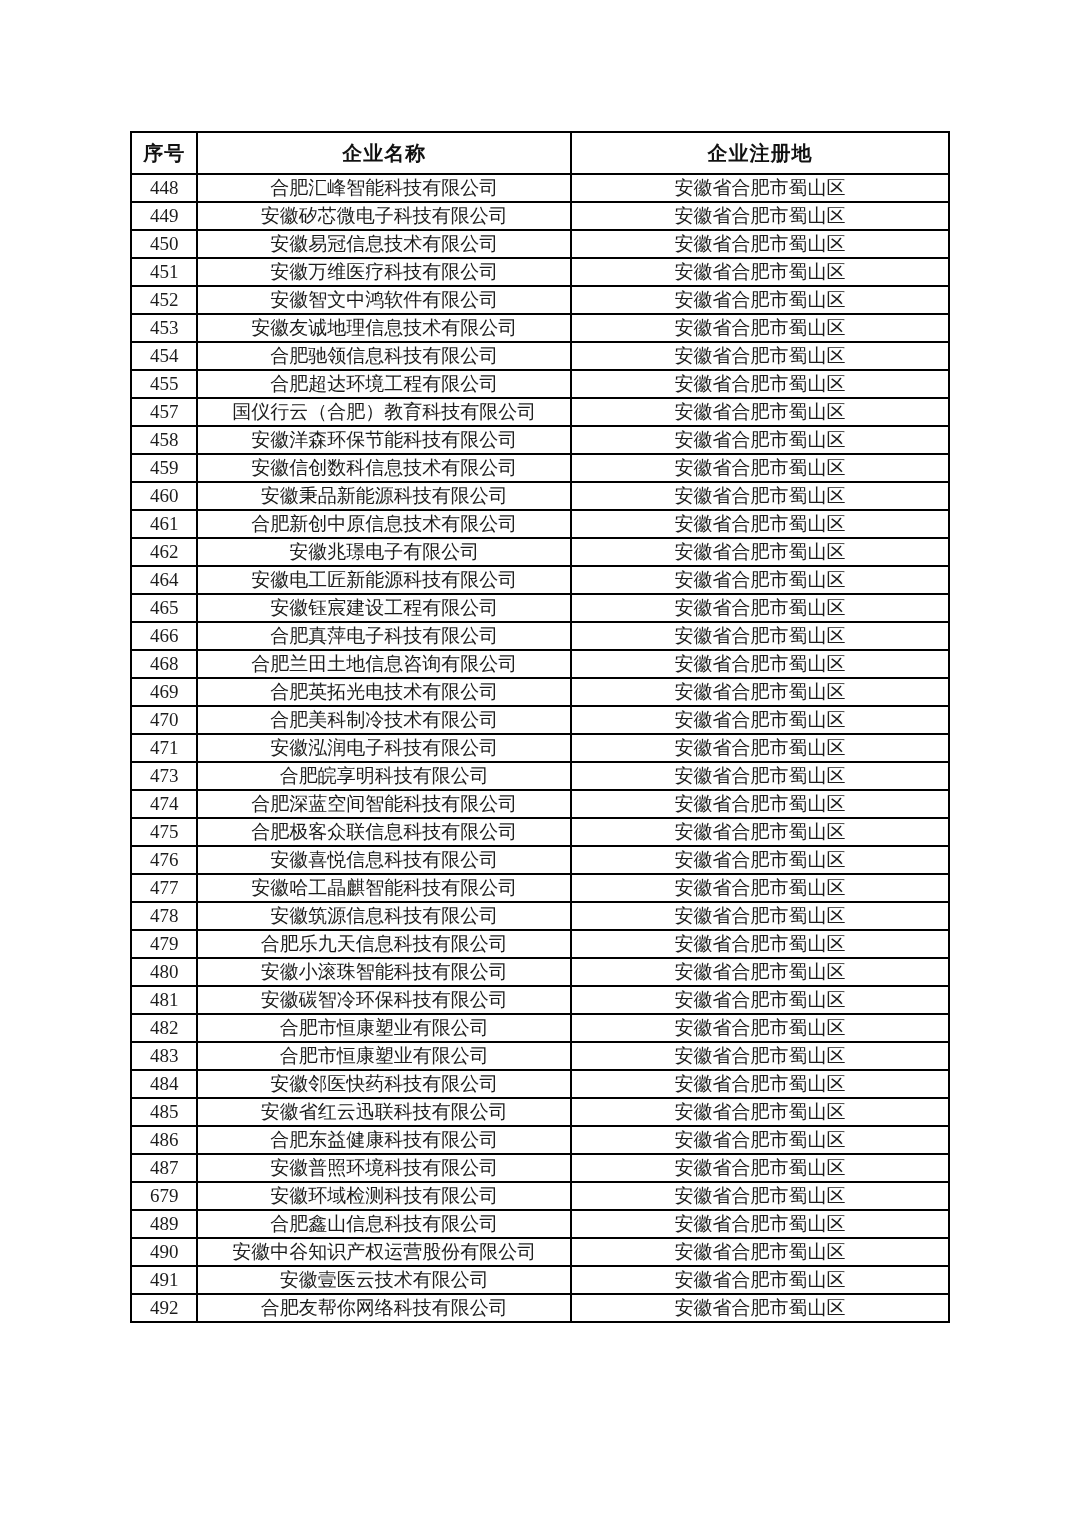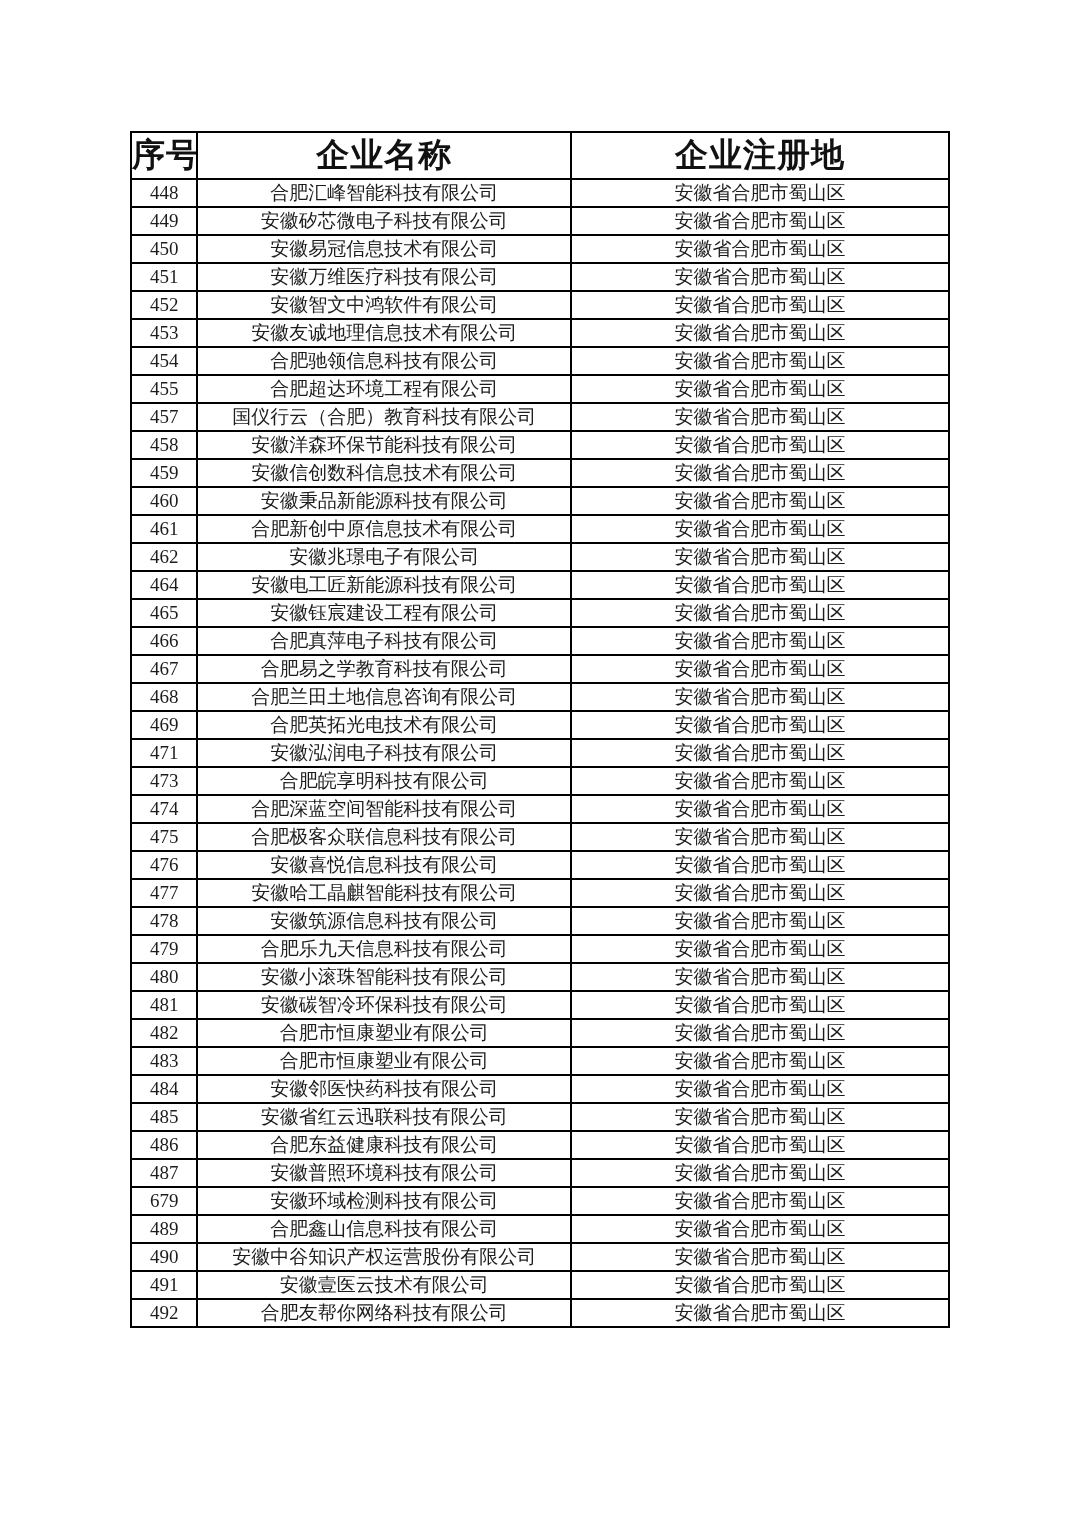--- a/index.html
+++ b/index.html
@@ -30,21 +30,21 @@
   .company-table td {
     border: 2px solid #000000;
     text-align: center;
     vertical-align: middle;
     padding: 0;
     overflow: hidden;
     white-space: nowrap;
   }
   .company-table th {
     height: 40px;
-    font-size: 33px;
+    font-size: 20px;
     font-weight: bold;
     letter-spacing: 1px;
   }
   .company-table td {
     height: 25px;
     font-size: 19px;
     font-weight: normal;
     color: #1c1c1c;
   }
   col.col-id  { width: 8.1%; }
@@ -148,32 +148,32 @@
           <td>465</td>
           <td>安徽钰宸建设工程有限公司</td>
           <td>安徽省合肥市蜀山区</td>
         </tr>
         <tr>
           <td>466</td>
           <td>合肥真萍电子科技有限公司</td>
           <td>安徽省合肥市蜀山区</td>
         </tr>
         <tr>
-          <td>467</td>
-          <td>合肥易之学教育科技有限公司</td>
-          <td>安徽省合肥市蜀山区</td>
-        </tr>
-        <tr>
           <td>468</td>
           <td>合肥兰田土地信息咨询有限公司</td>
           <td>安徽省合肥市蜀山区</td>
         </tr>
         <tr>
           <td>469</td>
           <td>合肥英拓光电技术有限公司</td>
+          <td>安徽省合肥市蜀山区</td>
+        </tr>
+        <tr>
+          <td>470</td>
+          <td>合肥美科制冷技术有限公司</td>
           <td>安徽省合肥市蜀山区</td>
         </tr>
         <tr>
           <td>471</td>
           <td>安徽泓润电子科技有限公司</td>
           <td>安徽省合肥市蜀山区</td>
         </tr>
         <tr>
           <td>473</td>
           <td>合肥皖享明科技有限公司</td>

